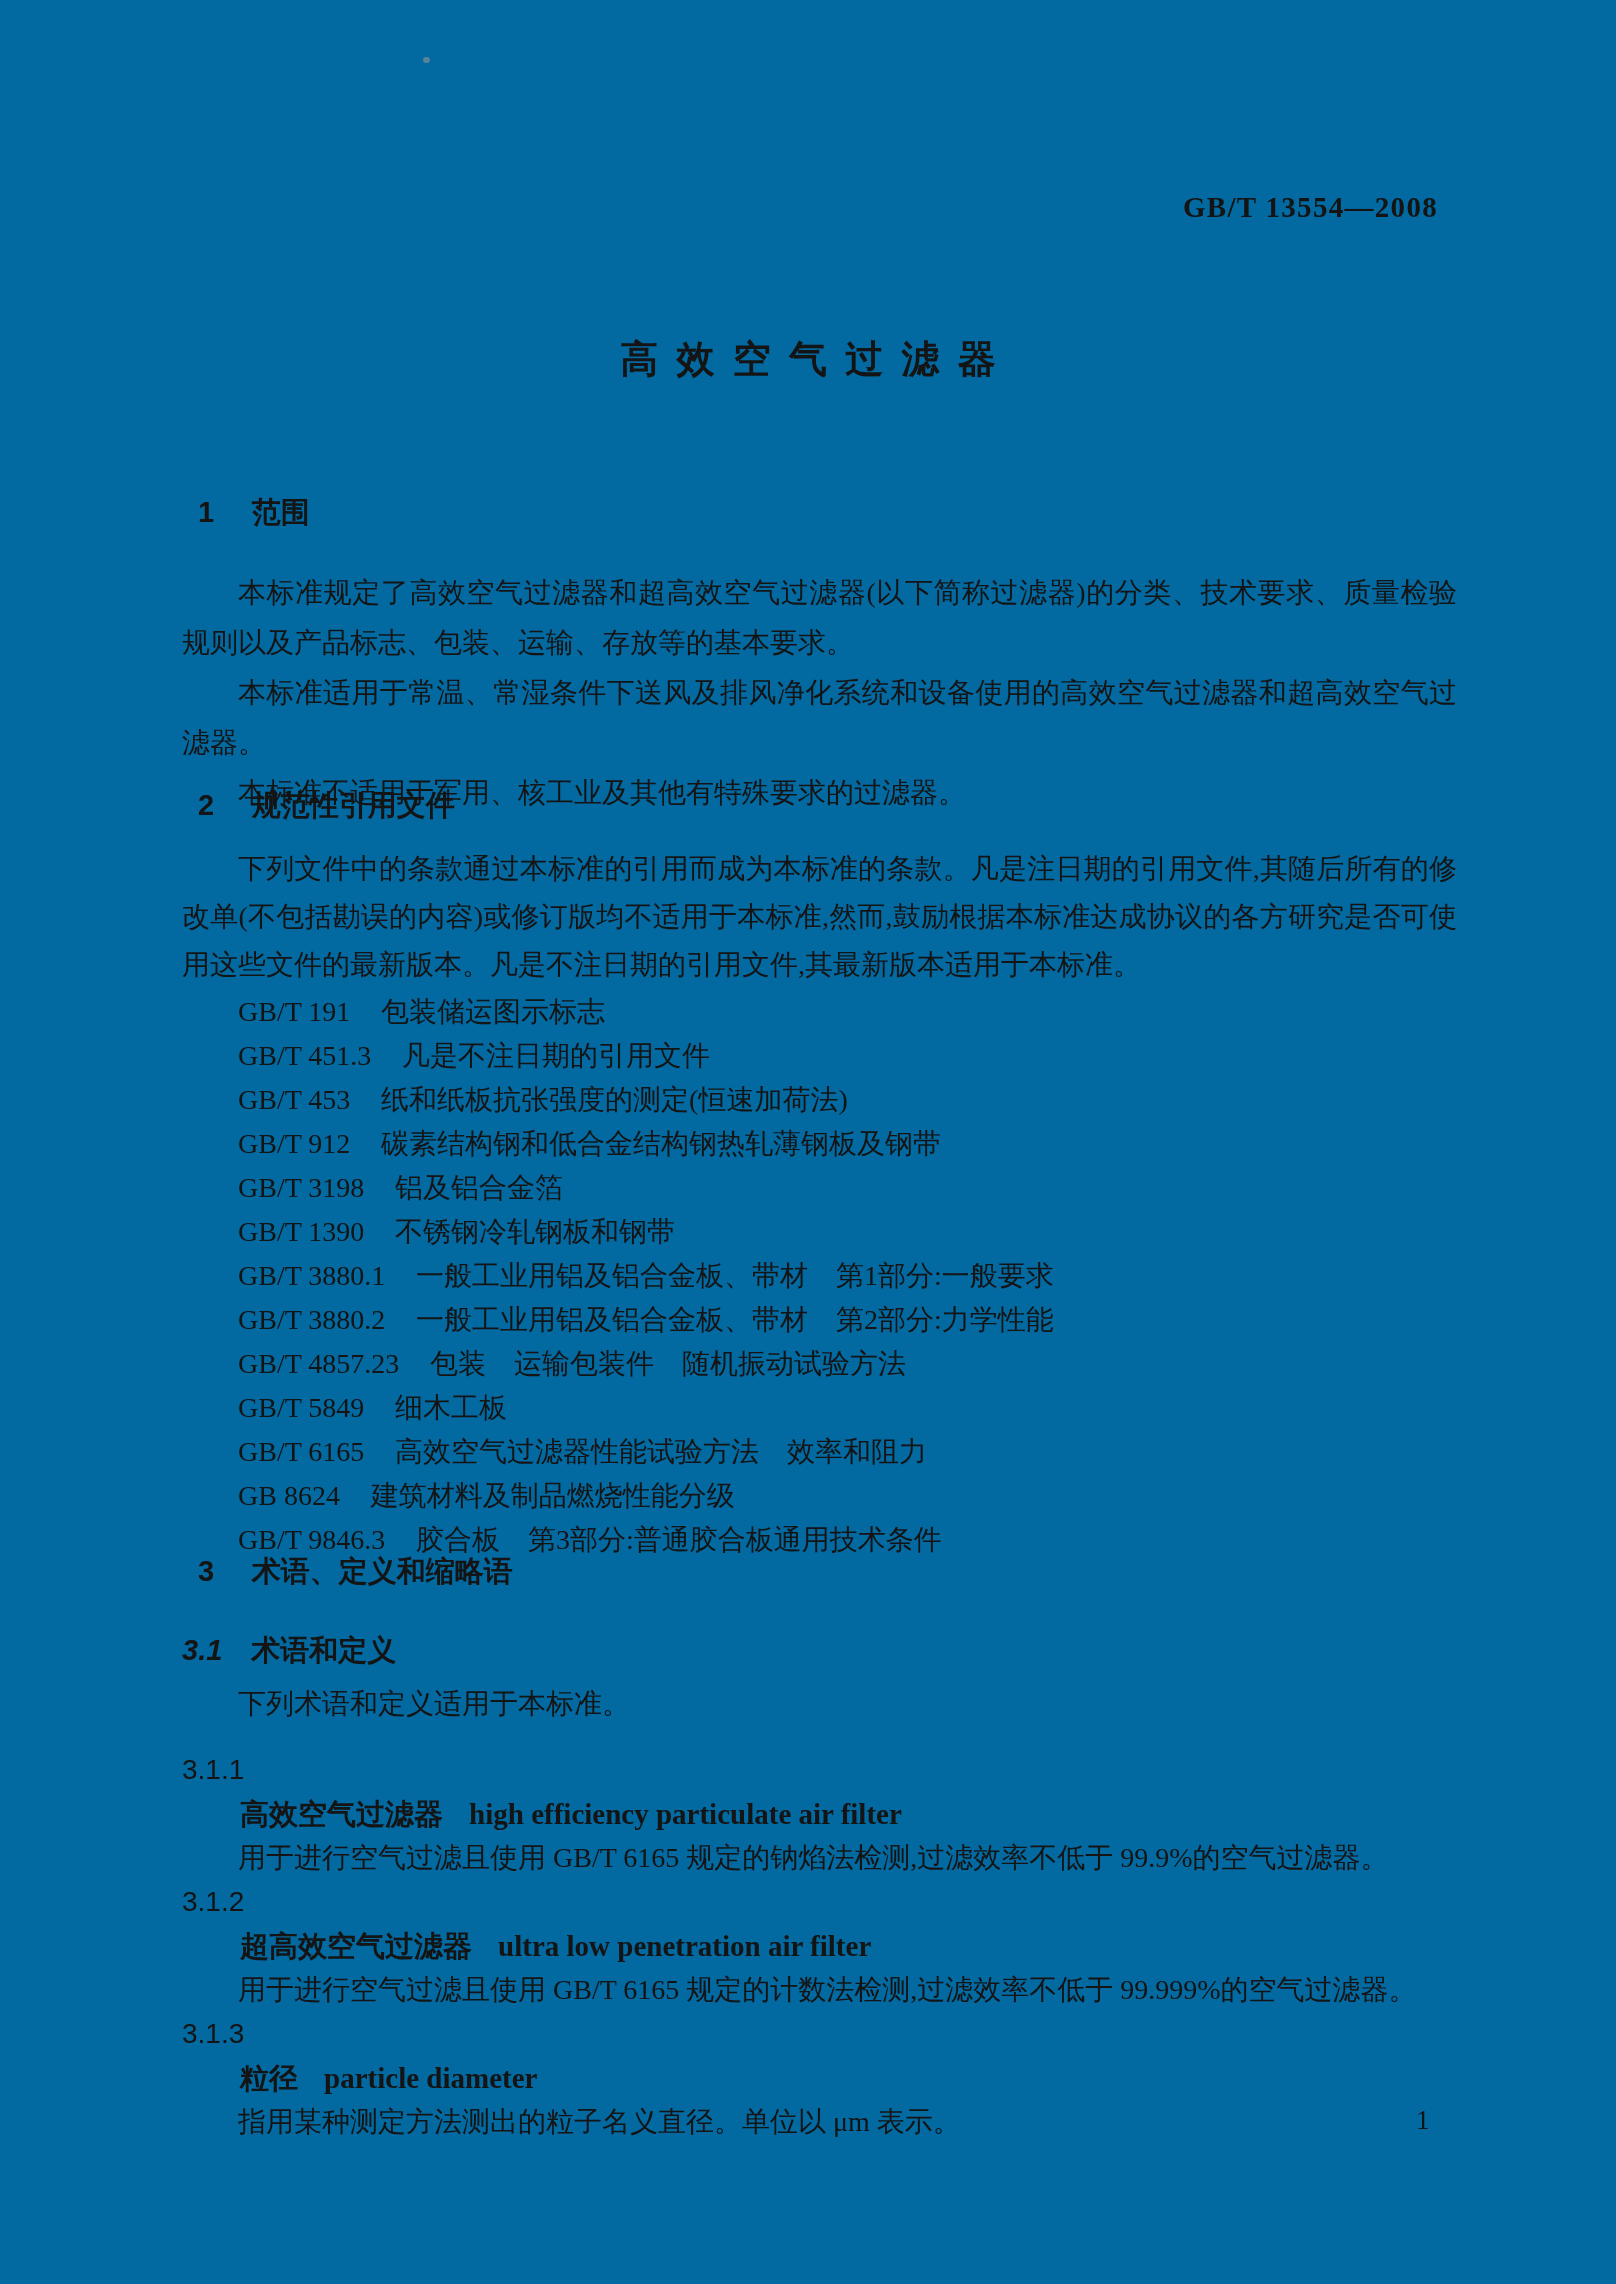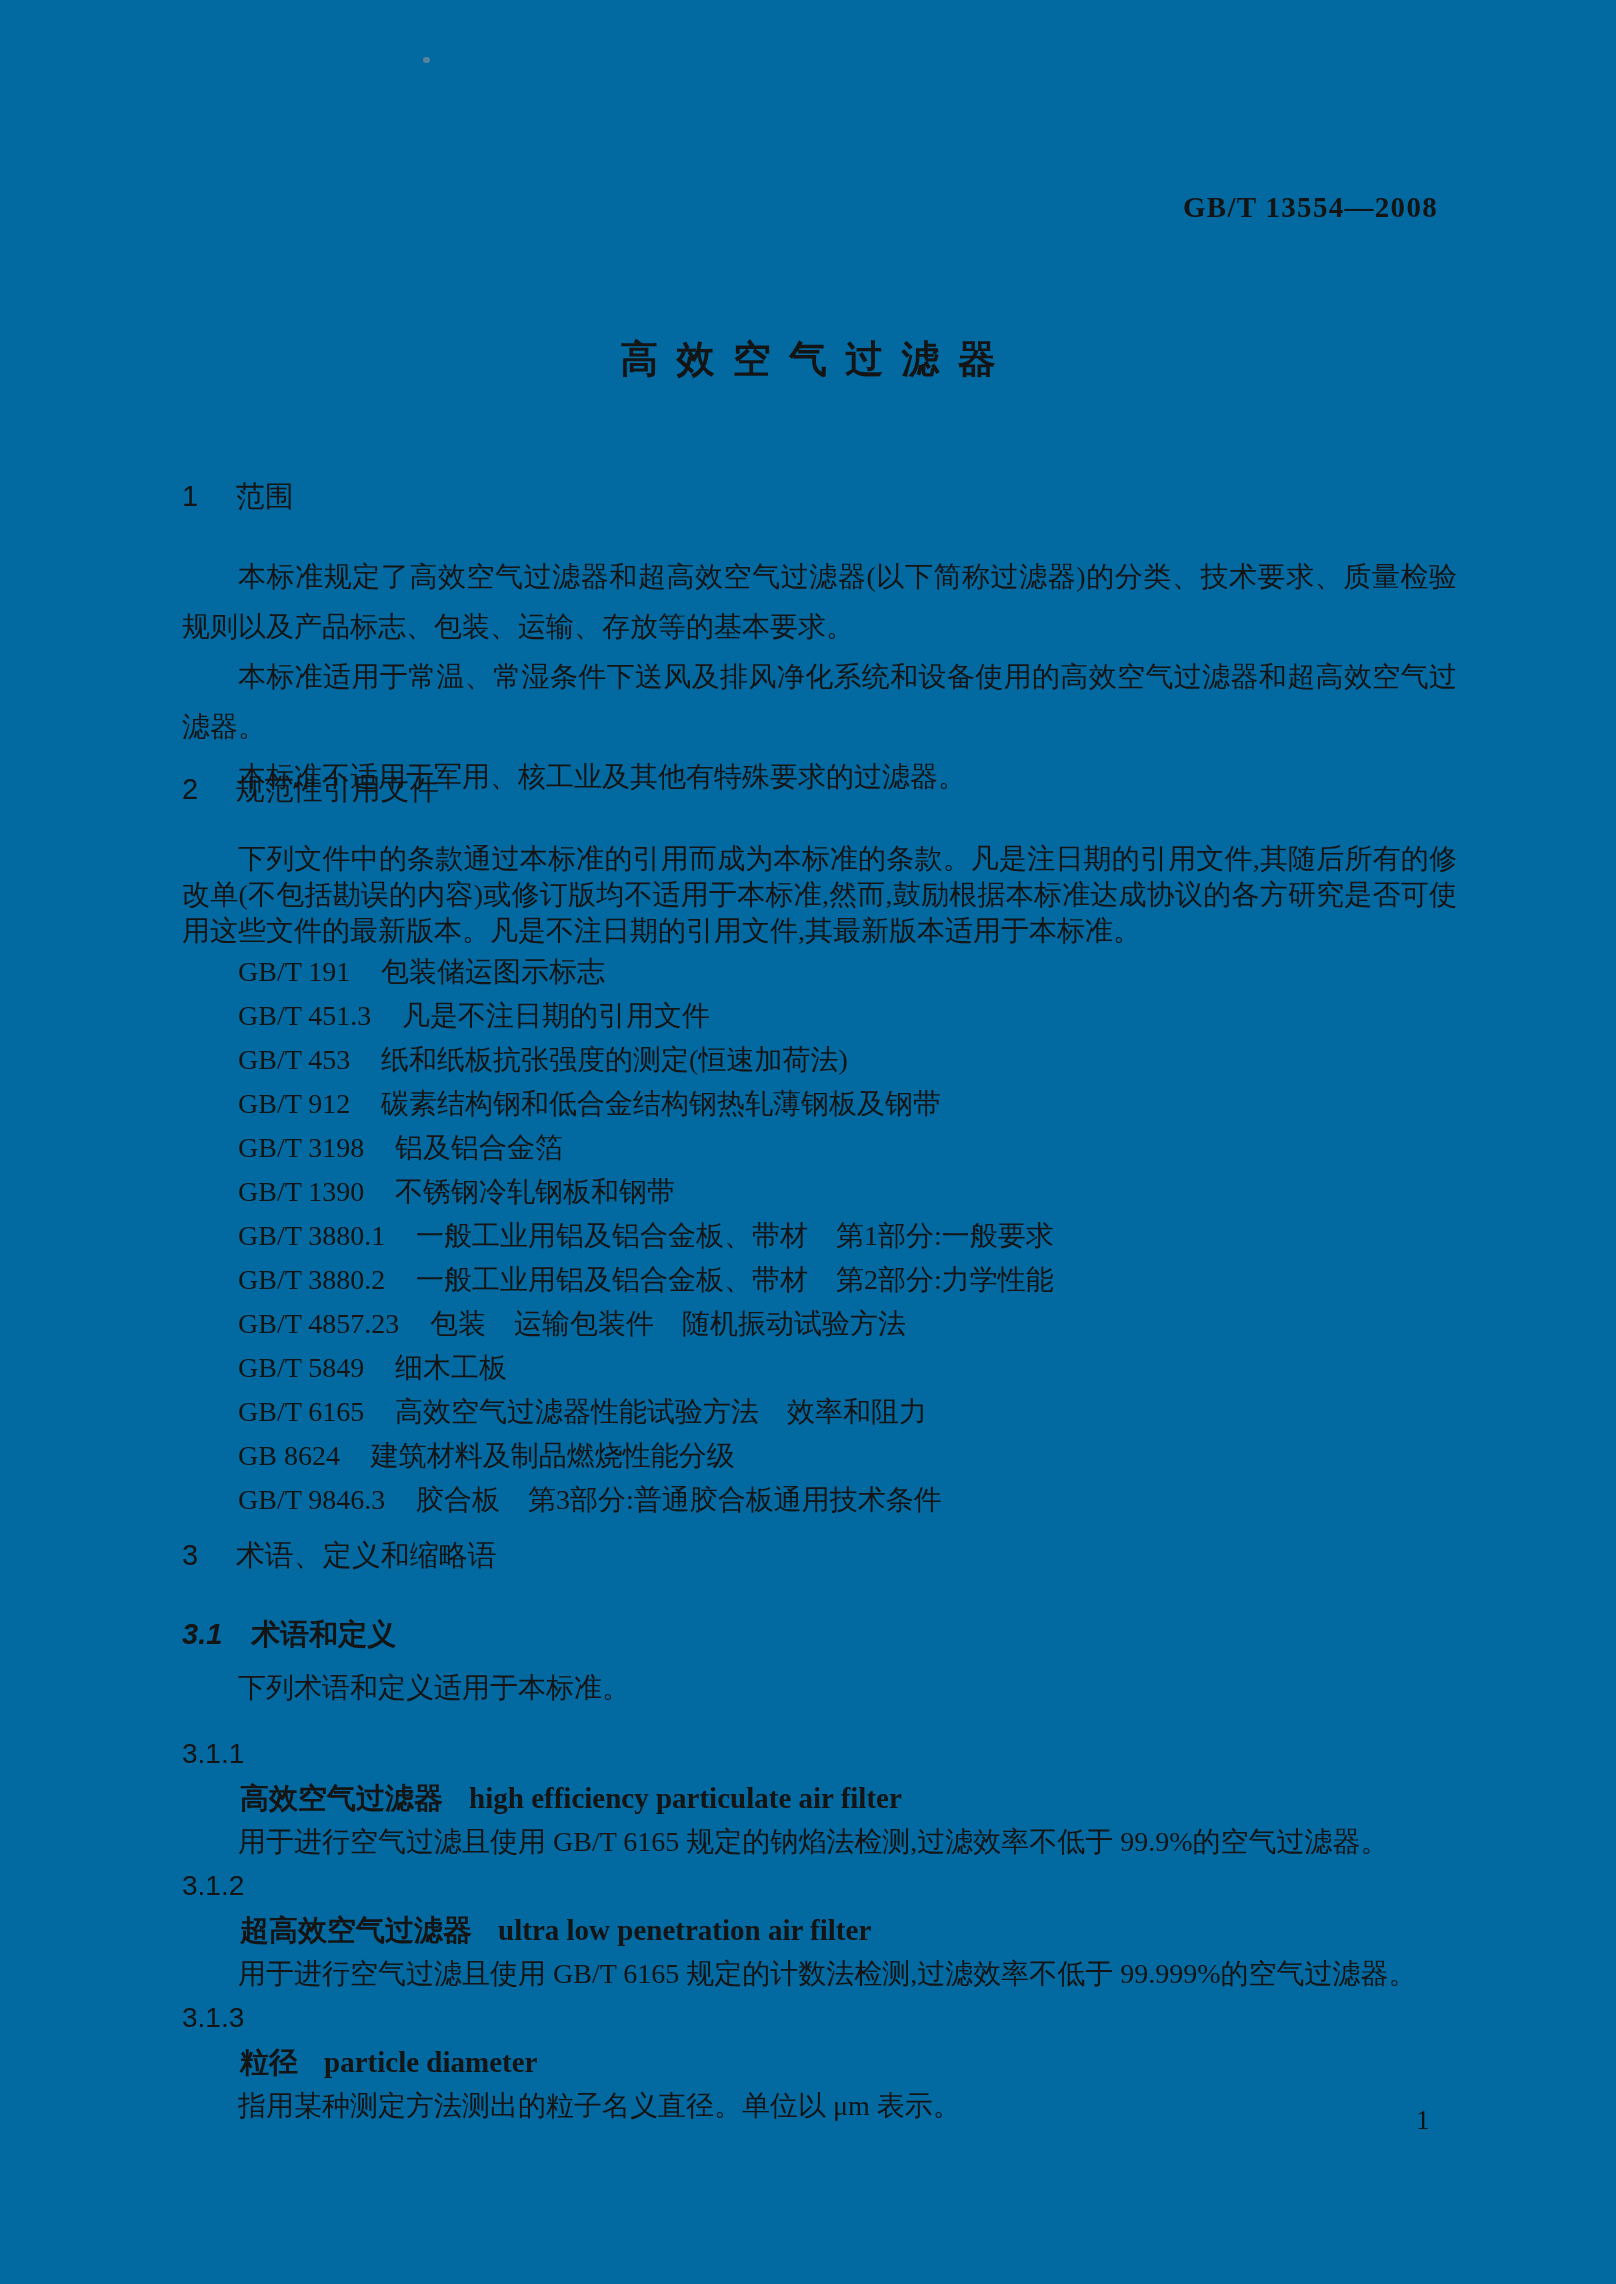--- a/index.html
+++ b/index.html
@@ -23,36 +23,36 @@
     font-family:"Liberation Sans","DejaVu Sans",sans-serif;
     font-weight:bold;font-size:38px;
     letter-spacing:0.48em;text-indent:0.48em;
   }
   section{position:absolute;left:182px;width:1275px;}
   #sec1{top:479px;}
   #sec2{top:772px;}
   #sec3{top:1538px;}
   .sec-heading{
     font-family:"Liberation Sans","DejaVu Sans",sans-serif;
-    font-weight:normal;font-size:29px;line-height:35px;
-    margin:0;
+    font-weight:bold;font-size:29px;line-height:35px;
+    margin:16px;
   }
   .sec-num{display:inline-block;margin-right:1.3em;}
   .sub-heading{
     font-family:"Liberation Sans","DejaVu Sans",sans-serif;
     font-weight:bold;font-size:29px;line-height:35px;
     margin:44px 0 0 0;
   }
   .sub-num{display:inline-block;margin-right:1.0em;font-style:italic;}
   .body-p{
     margin:0;font-size:28px;line-height:50px;
     text-indent:2em;text-align:justify;
   }
   #sec1 .first-p{margin-top:38px;}
-  #sec2 .intro-p{margin-top:34px;line-height:36px;}
+  #sec2 .intro-p{margin-top:22px;line-height:48px;}
   .ref-list{
     list-style:none;margin:1.3px 0 0 0;padding:0;
   }
   .ref-item{
     font-size:28px;line-height:44px;
     padding-left:2em;white-space:nowrap;
   }
   .ref-title{margin-left:1.1em;}
   #sec3 .intro-p{margin-top:14px;line-height:44px;}
   .terms{margin-top:22px;}

